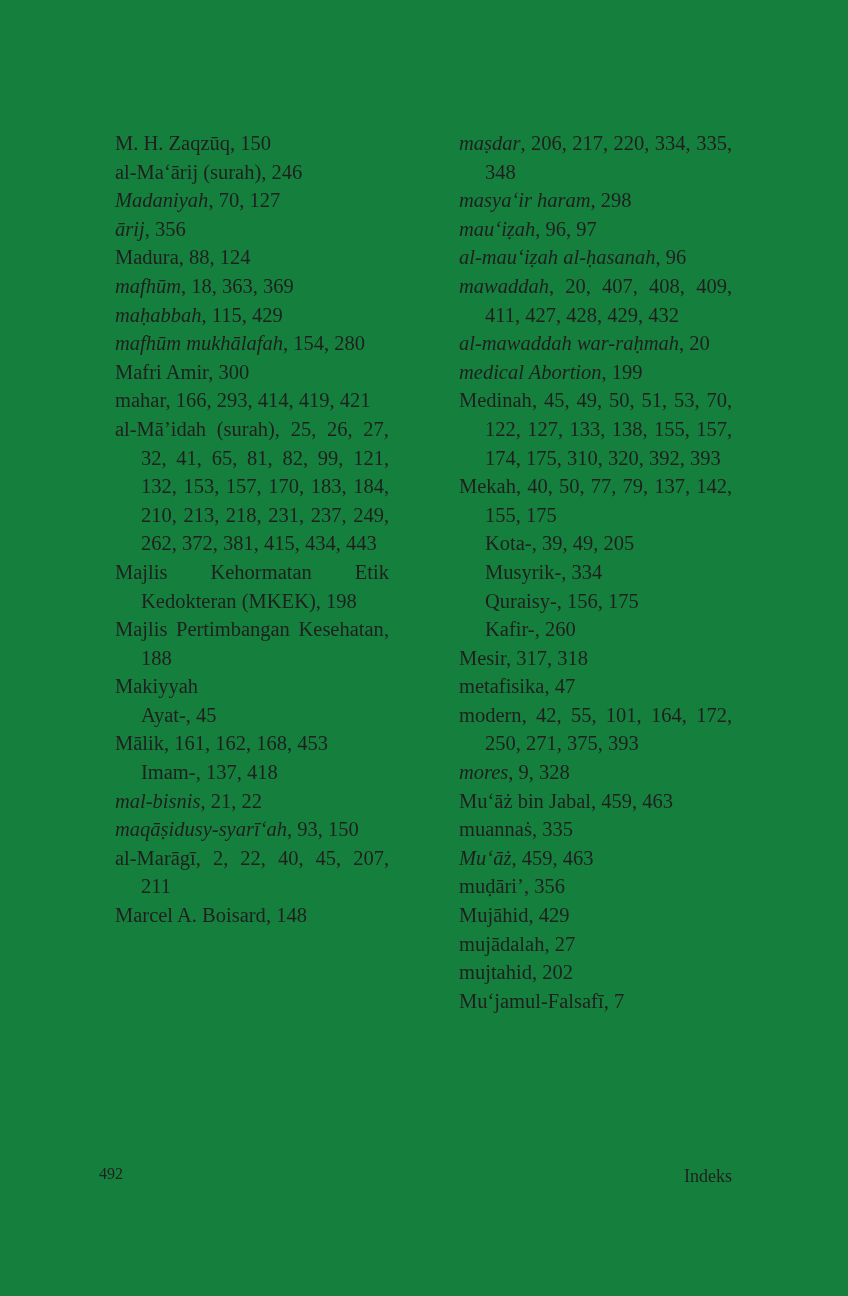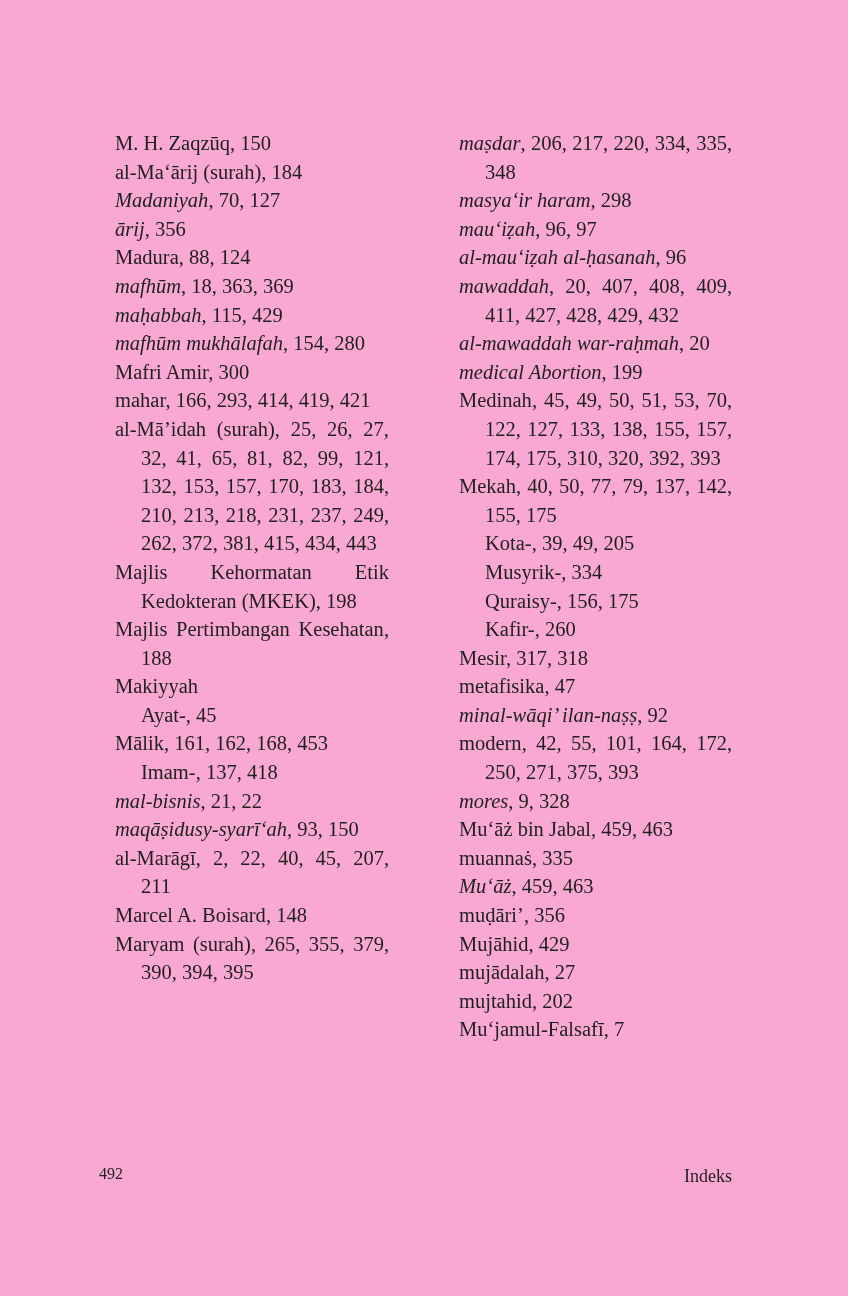--- a/index.html
+++ b/index.html
@@ -5,21 +5,21 @@
 <style>
   html, body {
     margin: 0;
     padding: 0;
     background: #ffffff;
   }
   .page {
     position: relative;
     width: 848px;
     height: 1296px;
-    background: #f9a8d4;
+    background: #15803d;
     overflow: hidden;
     font-family: "Liberation Serif", "DejaVu Serif", serif;
     color: #1f1f1f;
   }
   .col {
     position: absolute;
     top: 129px;
     width: 274px;
     font-size: 20.5px;
     line-height: 28.6px;
@@ -53,59 +53,57 @@
     font-size: 18px;
     line-height: 26px;
   }
 </style>
 </head>
 <body>
 
 <div class="page">
   <div class="col col-left" id="col-0">
       <p class="entry"><span class="term">M. H. Zaqzūq</span><span class="pages">, 150</span></p>
-      <p class="entry"><span class="term">al-Ma‘ārij (surah)</span><span class="pages">, 184</span></p>
+      <p class="entry"><span class="term">al-Ma‘ārij (surah)</span><span class="pages">, 246</span></p>
       <p class="entry"><span class="term it">Madaniyah</span><span class="pages">, 70, 127</span></p>
       <p class="entry"><span class="term it">ārij</span><span class="pages">, 356</span></p>
       <p class="entry"><span class="term">Madura</span><span class="pages">, 88, 124</span></p>
       <p class="entry"><span class="term it">mafhūm</span><span class="pages">, 18, 363, 369</span></p>
       <p class="entry"><span class="term it">maḥabbah</span><span class="pages">, 115, 429</span></p>
       <p class="entry"><span class="term it">mafhūm mukhālafah</span><span class="pages">, 154, 280</span></p>
       <p class="entry"><span class="term">Mafri Amir</span><span class="pages">, 300</span></p>
       <p class="entry"><span class="term">mahar</span><span class="pages">, 166, 293, 414, 419, 421</span></p>
       <p class="entry"><span class="term">al-Mā’idah (surah)</span><span class="pages">, 25, 26, 27, 32, 41, 65, 81, 82, 99, 121, 132, 153, 157, 170, 183, 184, 210, 213, 218, 231, 237, 249, 262, 372, 381, 415, 434, 443</span></p>
       <p class="entry"><span class="term">Majlis Kehormatan Etik Kedokteran (MKEK)</span><span class="pages">, 198</span></p>
       <p class="entry"><span class="term">Majlis Pertimbangan Kesehatan</span><span class="pages">, 188</span></p>
       <p class="entry"><span class="term">Makiyyah</span></p>
       <p class="entry sub"><span class="term">Ayat-</span><span class="pages">, 45</span></p>
       <p class="entry"><span class="term">Mālik</span><span class="pages">, 161, 162, 168, 453</span></p>
       <p class="entry sub"><span class="term">Imam-</span><span class="pages">, 137, 418</span></p>
       <p class="entry"><span class="term it">mal-bisnis</span><span class="pages">, 21, 22</span></p>
       <p class="entry"><span class="term it">maqāṣidusy-syarī‘ah</span><span class="pages">, 93, 150</span></p>
       <p class="entry"><span class="term">al-Marāgī</span><span class="pages">, 2, 22, 40, 45, 207, 211</span></p>
       <p class="entry"><span class="term">Marcel A. Boisard</span><span class="pages">, 148</span></p>
-      <p class="entry"><span class="term">Maryam (surah)</span><span class="pages">, 265, 355, 379, 390, 394, 395</span></p>
     </div>
   <div class="col col-right" id="col-1">
       <p class="entry"><span class="term it">maṣdar</span><span class="pages">, 206, 217, 220, 334, 335, 348</span></p>
       <p class="entry"><span class="term it">masya‘ir haram</span><span class="pages">, 298</span></p>
       <p class="entry"><span class="term it">mau‘iẓah</span><span class="pages">, 96, 97</span></p>
       <p class="entry"><span class="term it">al-mau‘iẓah al-ḥasanah</span><span class="pages">, 96</span></p>
       <p class="entry"><span class="term it">mawaddah</span><span class="pages">, 20, 407, 408, 409, 411, 427, 428, 429, 432</span></p>
       <p class="entry"><span class="term it">al-mawaddah war-raḥmah</span><span class="pages">, 20</span></p>
       <p class="entry"><span class="term it">medical Abortion</span><span class="pages">, 199</span></p>
       <p class="entry"><span class="term">Medinah</span><span class="pages">, 45, 49, 50, 51, 53, 70, 122, 127, 133, 138, 155, 157, 174, 175, 310, 320, 392, 393</span></p>
       <p class="entry"><span class="term">Mekah</span><span class="pages">, 40, 50, 77, 79, 137, 142, 155, 175</span></p>
       <p class="entry sub"><span class="term">Kota-</span><span class="pages">, 39, 49, 205</span></p>
       <p class="entry sub"><span class="term">Musyrik-</span><span class="pages">, 334</span></p>
       <p class="entry sub"><span class="term">Quraisy-</span><span class="pages">, 156, 175</span></p>
       <p class="entry sub"><span class="term">Kafir-</span><span class="pages">, 260</span></p>
       <p class="entry"><span class="term">Mesir</span><span class="pages">, 317, 318</span></p>
       <p class="entry"><span class="term">metafisika</span><span class="pages">, 47</span></p>
-      <p class="entry"><span class="term it">minal-wāqi’ ilan-naṣṣ</span><span class="pages">, 92</span></p>
       <p class="entry"><span class="term">modern</span><span class="pages">, 42, 55, 101, 164, 172, 250, 271, 375, 393</span></p>
       <p class="entry"><span class="term it">mores</span><span class="pages">, 9, 328</span></p>
       <p class="entry"><span class="term">Mu‘āż bin Jabal</span><span class="pages">, 459, 463</span></p>
       <p class="entry"><span class="term">muannaṡ</span><span class="pages">, 335</span></p>
       <p class="entry"><span class="term it">Mu‘āż</span><span class="pages">, 459, 463</span></p>
       <p class="entry"><span class="term">muḍāri’</span><span class="pages">, 356</span></p>
       <p class="entry"><span class="term">Mujāhid</span><span class="pages">, 429</span></p>
       <p class="entry"><span class="term">mujādalah</span><span class="pages">, 27</span></p>
       <p class="entry"><span class="term">mujtahid</span><span class="pages">, 202</span></p>
       <p class="entry"><span class="term">Mu‘jamul-Falsafī</span><span class="pages">, 7</span></p>

